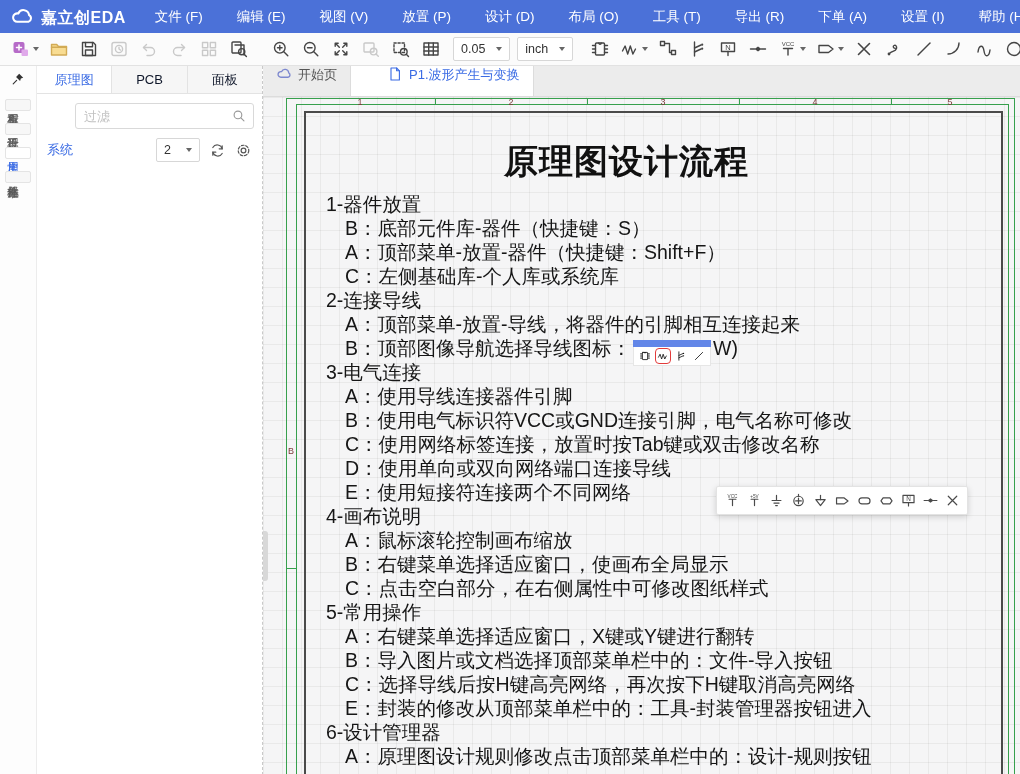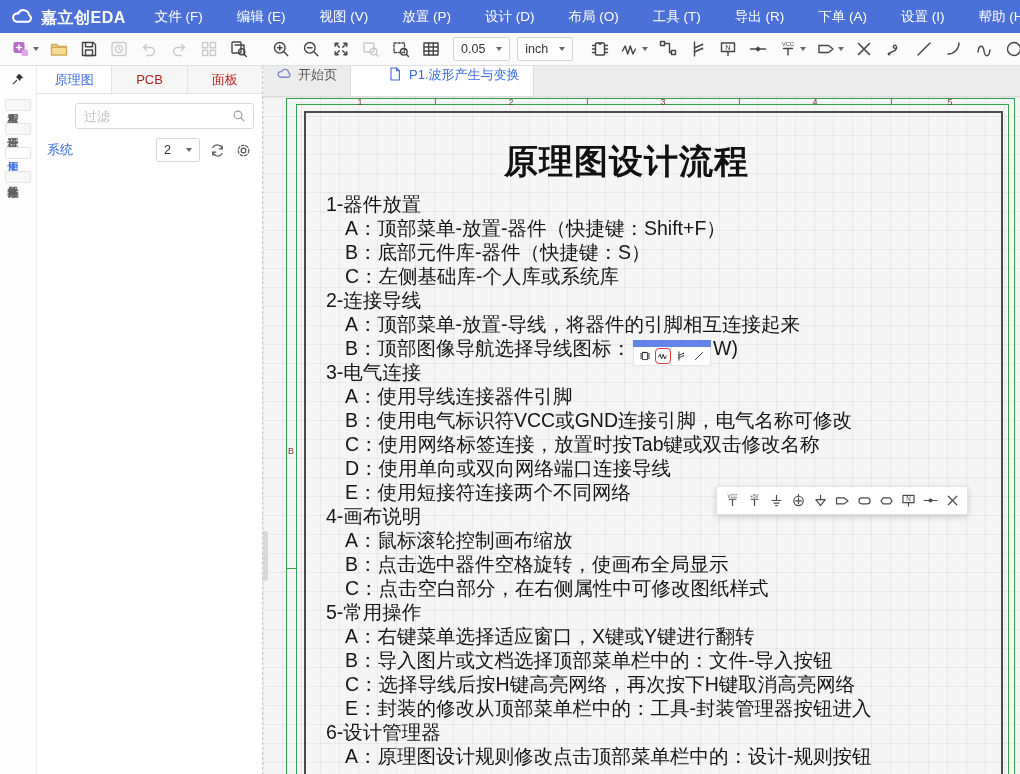--- a/index.html
+++ b/index.html
@@ -25,21 +25,21 @@
   
   .body{display:flex;height:709px;}
   .sidestrip{width:36px;background:#fdfdfd;border-right:1px solid #ececec;display:flex;flex-direction:column;align-items:center;flex:none;}
   .pinbtn{margin-top:5px;color:#333;}
   .pinbtn svg{width:16px;height:16px;}
   .vtab{writing-mode:vertical-lr;text-orientation:upright;font-size:11.5px;line-height:13px;color:#595959;
         background:#f7f7f7;border:1px solid #e4e4e4;border-radius:2px;width:24px;padding:5px 0;text-align:center;margin-top:12px;cursor:default;}
   .vtab.active{color:var(--accent);background:#fff;}
   .leftpanel{width:225px;background:#fff;border-right:1px dashed #c9c9c9;display:flex;flex-direction:column;flex:none;}
   .ptabs{display:flex;height:27px;background:#f6f6f6;border-bottom:1px solid #e3e3e3;flex:none;}
-  .ptab{flex:1;display:flex;align-items:center;justify-content:center;font-size:13px;color:#b91c1c;border-right:1px solid #e3e3e3;cursor:default;}
+  .ptab{flex:1;display:flex;align-items:center;justify-content:center;font-size:13px;color:#0f172a;border-right:1px solid #e3e3e3;cursor:default;}
   .ptab:last-child{border-right:none;}
   .ptab.active{background:#fff;color:var(--accent);}
   .searchwrap{margin:9px 8px 2px;position:relative;padding-left:30px;}
   .searchwrap input{width:100%;box-sizing:border-box;height:26px;border:1px solid #d9d9d9;border-radius:3px;padding:0 28px 0 8px;font-size:13px;color:#333;outline:none;background:#fff;}
   .searchwrap input::placeholder{color:#c2c2c2;}
   .mag{position:absolute;right:7px;top:5px;color:#999;}
   .mag svg{width:16px;height:16px;}
   .librow{display:flex;align-items:center;margin:7px 10px 4px;gap:9px;}
   .liblink{color:var(--accent);font-size:13px;}
   .pselect{margin-left:auto;width:44px;height:24px;border:1px solid #d7d7d7;border-radius:2px;background:#fff;display:flex;align-items:center;justify-content:space-between;padding:0 7px;font-size:12.5px;color:#333;box-sizing:border-box;}
@@ -431,22 +431,22 @@
       <div class="canvas">
         <div class="frame-outer"></div>
         <div class="frame-inner"></div>
         <div class="sheet"></div>
         <div id="zones" style="display:contents"><div class="zone-num" style="left: 97px;">1</div><div class="zone-num" style="left: 248px;">2</div><div class="zone-num" style="left: 400px;">3</div><div class="zone-num" style="left: 552px;">4</div><div class="zone-num" style="left: 687px;">5</div><div class="zone-div" style="left: 172px;"></div><div class="zone-div" style="left: 324px;"></div><div class="zone-div" style="left: 476px;"></div><div class="zone-div" style="left: 628px;"></div></div>
         <div class="zone-div-h"></div>
         <div class="zone-letter">B</div>
         <div class="doc-title">原理图设计流程</div>
         <div class="doc-lines" id="doc-lines">
             <div class="dline l0"><span>1-器件放置</span></div>
+            <div class="dline l1"><span>B：底部元件库-器件（快捷键：S）</span></div>
             <div class="dline l1"><span>A：顶部菜单-放置-器件（快捷键：Shift+F）</span></div>
-            <div class="dline l1"><span>B：底部元件库-器件（快捷键：S）</span></div>
             <div class="dline l1"><span>C：左侧基础库-个人库或系统库</span></div>
             <div class="dline l0"><span>2-连接导线</span></div>
             <div class="dline l1"><span>A：顶部菜单-放置-导线，将器件的引脚相互连接起来</span></div>
             <div class="dline l1"><span>B：顶部图像导航选择导线图标：</span><span class="mini-img"><span class="mini-blue" style="display: block;"></span><span class="mini-row">
                   <span class="icn">
                     <svg viewBox="0 0 20 20" fill="none" stroke="currentColor" stroke-width="1.4" stroke-linecap="round" stroke-linejoin="round">
                       <rect x="5.5" y="4" width="9" height="12" rx="1"></rect>
                       <path d="M2.5 6.5h3M2.5 10h3M2.5 13.5h3M14.5 6.5h3M14.5 10h3M14.5 13.5h3"></path>
                       <path d="M8.8 4a1.2 1.2 0 0 0 2.4 0"></path>
                     </svg>
@@ -471,21 +471,21 @@
                   </span>
                 </span></span><span>W)</span></div>
             <div class="dline l0"><span>3-电气连接</span></div>
             <div class="dline l1"><span>A：使用导线连接器件引脚</span></div>
             <div class="dline l1"><span>B：使用电气标识符VCC或GND连接引脚，电气名称可修改</span></div>
             <div class="dline l1"><span>C：使用网络标签连接，放置时按Tab键或双击修改名称</span></div>
             <div class="dline l1"><span>D：使用单向或双向网络端口连接导线</span></div>
             <div class="dline l1"><span>E：使用短接符连接两个不同网络</span></div>
             <div class="dline l0"><span>4-画布说明</span></div>
             <div class="dline l1"><span>A：鼠标滚轮控制画布缩放</span></div>
-            <div class="dline l1"><span>B：点击选中器件空格旋转，使画布全局显示</span></div>
+            <div class="dline l1"><span>B：右键菜单选择适应窗口，使画布全局显示</span></div>
             <div class="dline l1"><span>C：点击空白部分，在右侧属性中可修改图纸样式</span></div>
             <div class="dline l0"><span>5-常用操作</span></div>
             <div class="dline l1"><span>A：右键菜单选择适应窗口，X键或Y键进行翻转</span></div>
             <div class="dline l1"><span>B：导入图片或文档选择顶部菜单栏中的：文件-导入按钮</span></div>
             <div class="dline l1"><span>C：选择导线后按H键高亮网络，再次按下H键取消高亮网络</span></div>
             <div class="dline l1"><span>E：封装的修改从顶部菜单栏中的：工具-封装管理器按钮进入</span></div>
             <div class="dline l0"><span>6-设计管理器</span></div>
             <div class="dline l1"><span>A：原理图设计规则修改点击顶部菜单栏中的：设计-规则按钮</span></div>
           </div>
         <div class="float-toolbar" id="float-toolbar">

